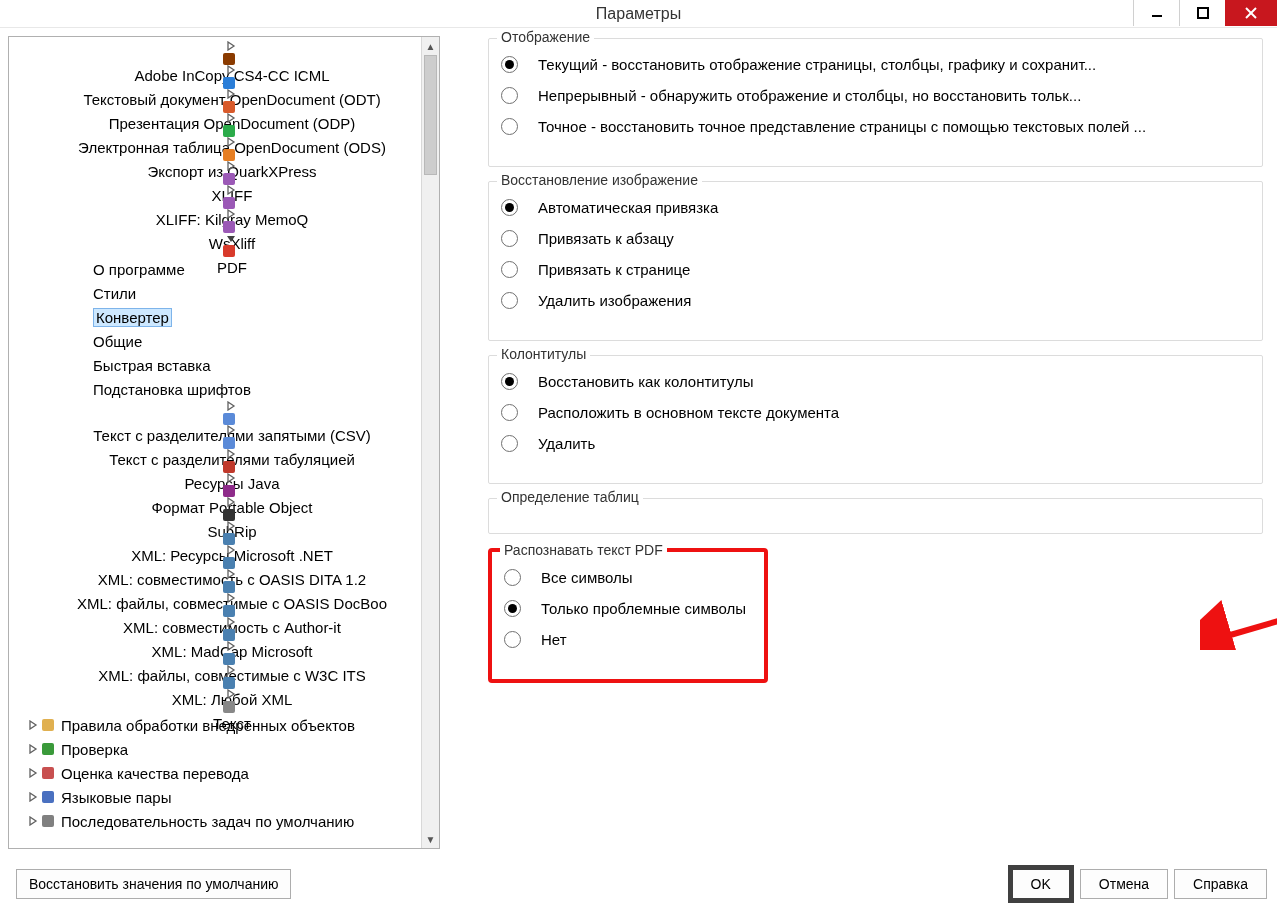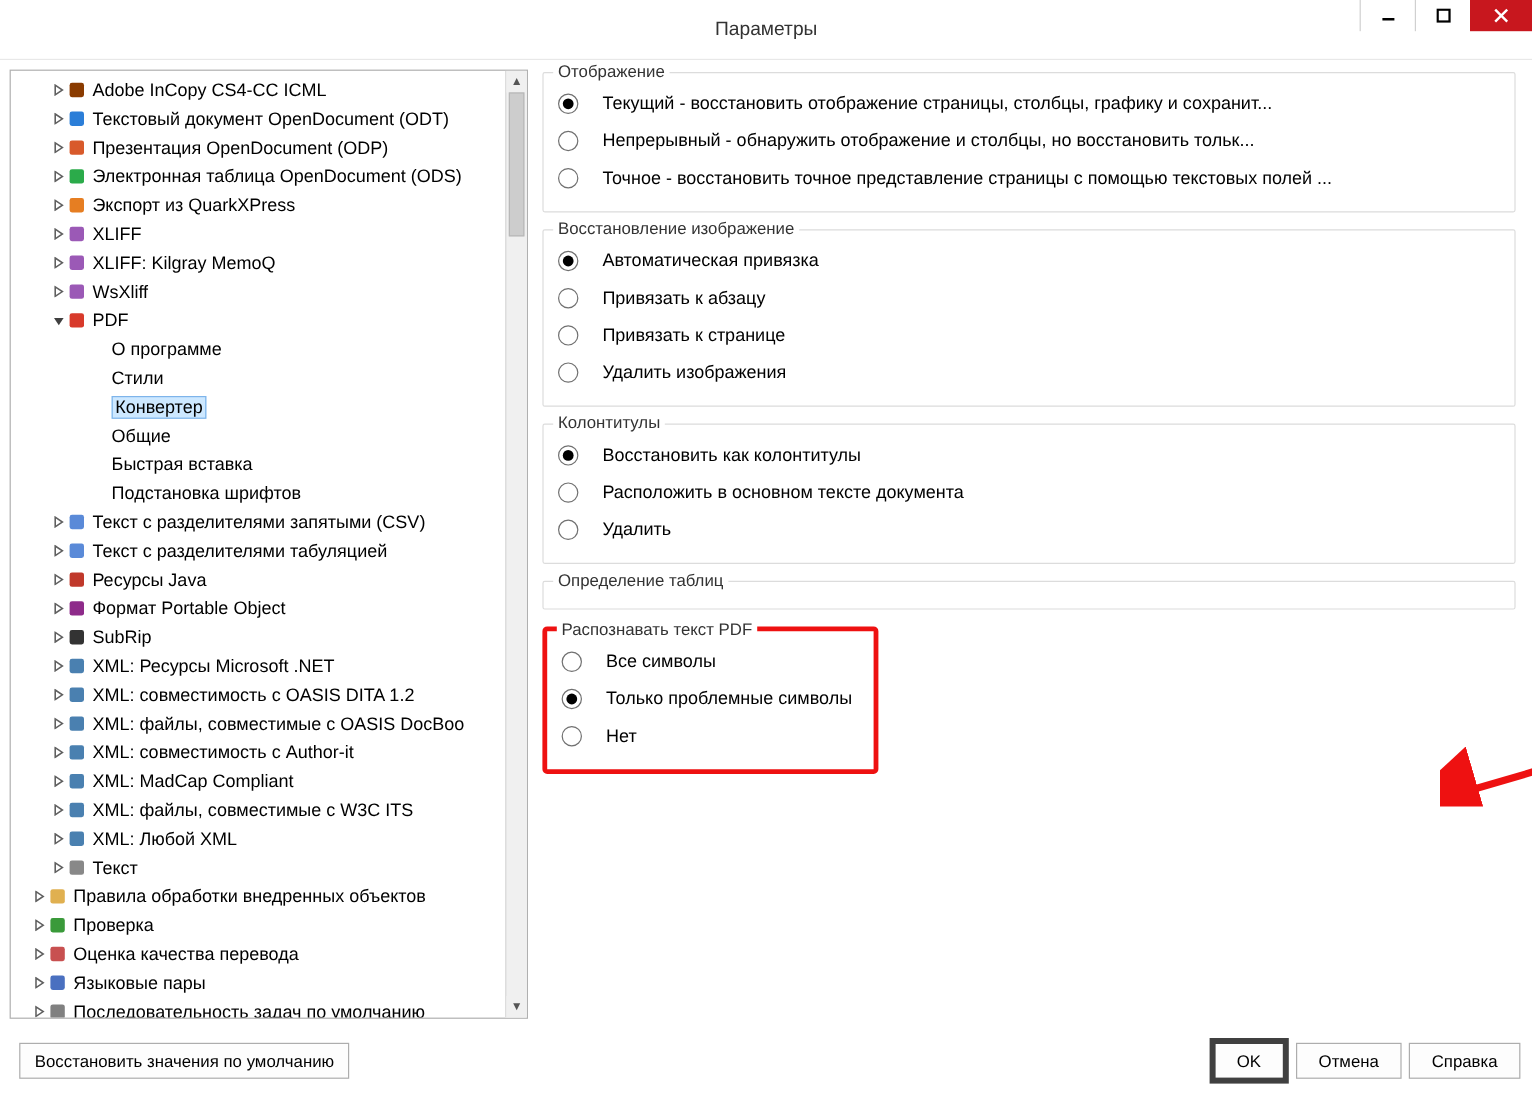--- a/index.html
+++ b/index.html
@@ -8,21 +8,21 @@
   font-size: 14px;
   color: #000;
   background: #fff;
   width: 1277px;
   height: 915px;
   overflow: hidden;
   display: flex;
   flex-direction: column;
 }
 .titlebar {
-  height: 50px;
+  height: 28px;
   display: flex;
   align-items: center;
   justify-content: center;
   position: relative;
   border-bottom: 1px solid #e8e8e8;
 }
 .titlebar-title {
   font-size: 16px;
   color: #333;
 }
@@ -110,34 +110,35 @@
   display:inline-flex; align-items:center; justify-content:center;
   font-size:11px;
 }
 .tree-row .lbl { color:#000; font-size:15px; }
 .tree-row.selected .lbl {
   background: #cde8ff;
   border:1px solid #7eb4ea;
   padding: 0 2px;
 }
 .indent-1 { padding-left: 14px; }
-.indent-2 { padding-left: 30px; }
+.indent-2 { padding-left: 30px; flex-direction: column; }
 .indent-3 { padding-left: 46px; }
 
 .right-panel {
   flex: 1;
   position: relative;
   padding: 2px 6px 2px 2px;
 }
 .group {
   border: 1px solid #dcdcdc;
   border-radius: 2px;
-  padding: 10px 12px 12px 12px;
+  padding: 10px 12px 24px 12px;
   margin-bottom: 14px;
   position: relative;
+  margin-left: 36px;
 }
 .group-title {
   position: absolute;
   top: -10px;
   left: 8px;
   background: #fff;
   padding: 0 4px;
   font-size: 14px;
   color: #333;
 }
@@ -496,21 +497,21 @@
           <span class="expander">
             <svg width="10" height="10">
               <path d="M2,1 L8,5 L2,9 Z" fill="none" stroke="#606060" stroke-width="1.3"></path>
             </svg>
           </span>
           <span class="ico">
             <svg width="16" height="16">
               <rect x="1" y="2" width="12" height="12" rx="2" fill="#4a80b0"></rect>
             </svg>
           </span>
-          <span class="lbl">XML: MadCap Compliant</span>
+          <span class="lbl">XML: MadCap Microsoft</span>
         </div>
         <div class="tree-row indent-2">
           <span class="expander">
             <svg width="10" height="10">
               <path d="M2,1 L8,5 L2,9 Z" fill="none" stroke="#606060" stroke-width="1.3"></path>
             </svg>
           </span>
           <span class="ico">
             <svg width="16" height="16">
               <rect x="1" y="2" width="12" height="12" rx="2" fill="#4a80b0"></rect>

